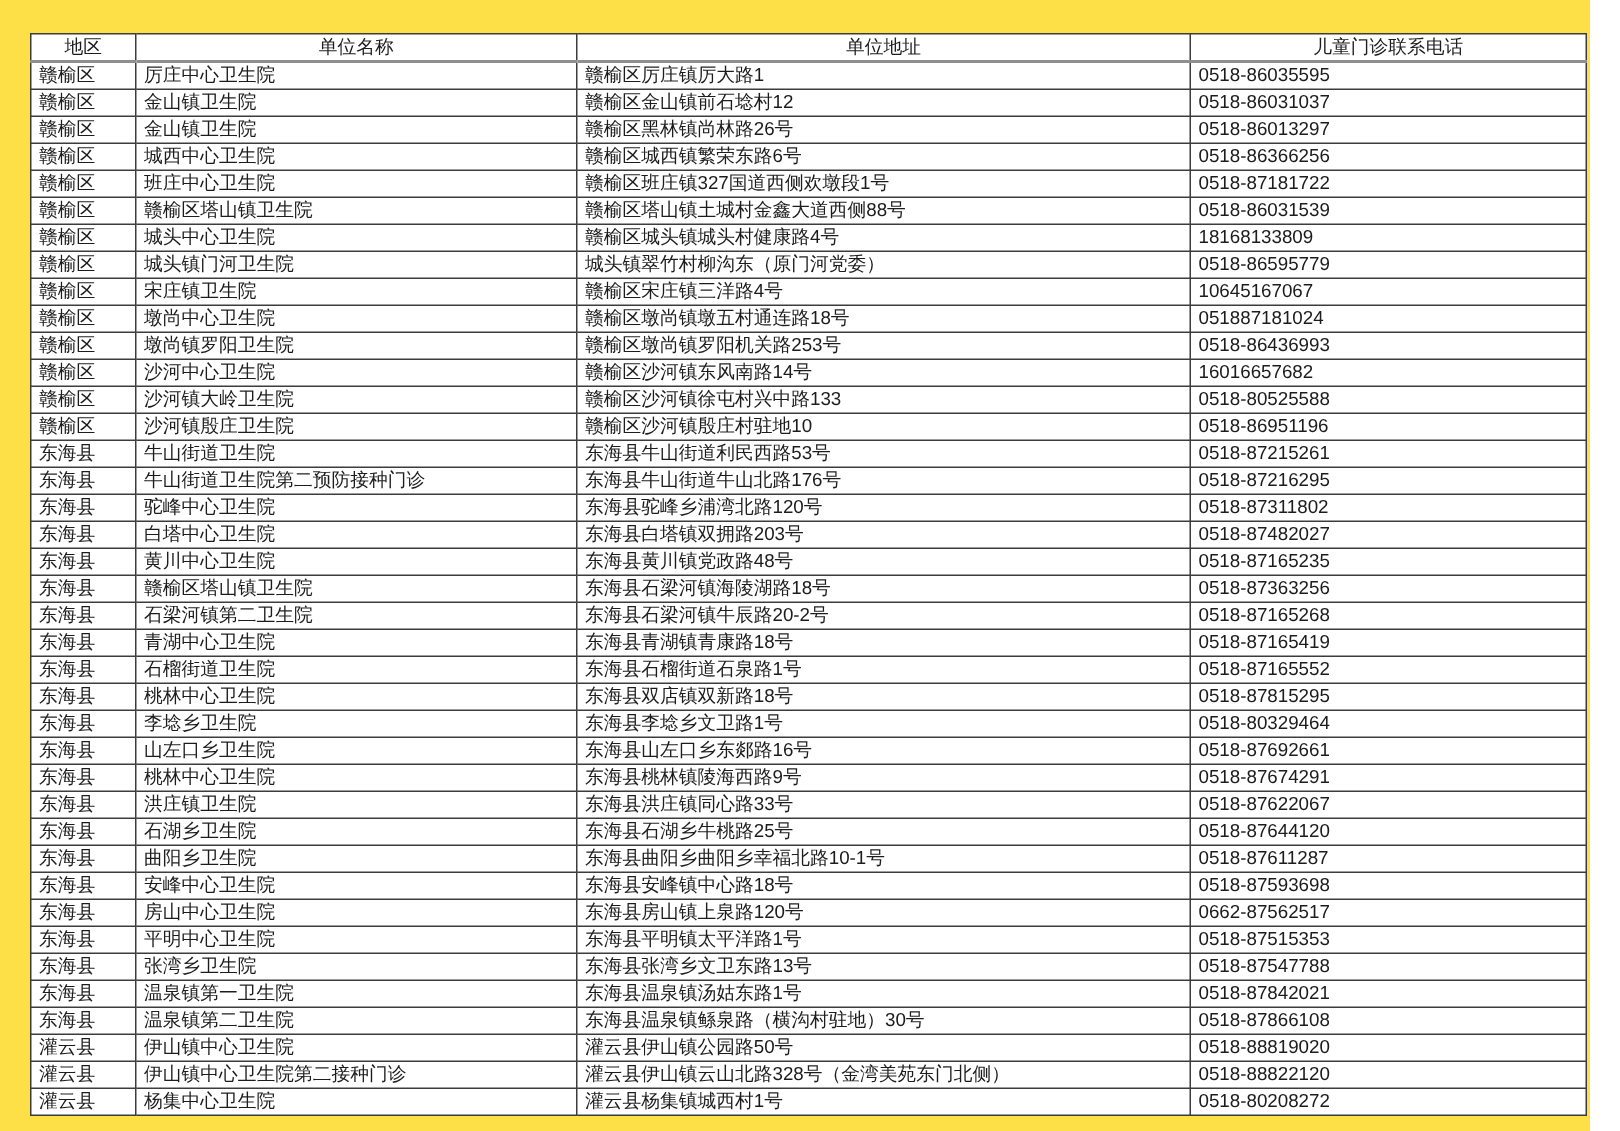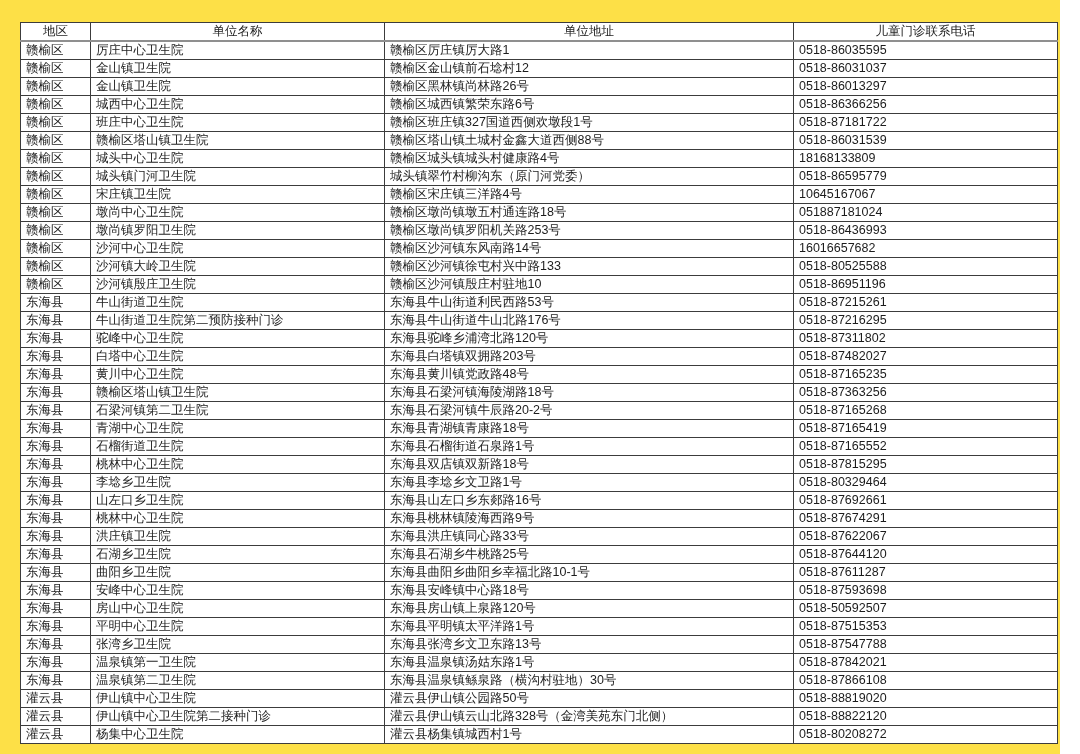--- a/index.html
+++ b/index.html
@@ -253,21 +253,21 @@
         <tr>
           <td>东海县</td>
           <td>安峰中心卫生院</td>
           <td>东海县安峰镇中心路18号</td>
           <td>0518-87593698</td>
         </tr>
         <tr>
           <td>东海县</td>
           <td>房山中心卫生院</td>
           <td>东海县房山镇上泉路120号</td>
-          <td>0518-50592507</td>
+          <td>0662-87562517</td>
         </tr>
         <tr>
           <td>东海县</td>
           <td>平明中心卫生院</td>
           <td>东海县平明镇太平洋路1号</td>
           <td>0518-87515353</td>
         </tr>
         <tr>
           <td>东海县</td>
           <td>张湾乡卫生院</td>

